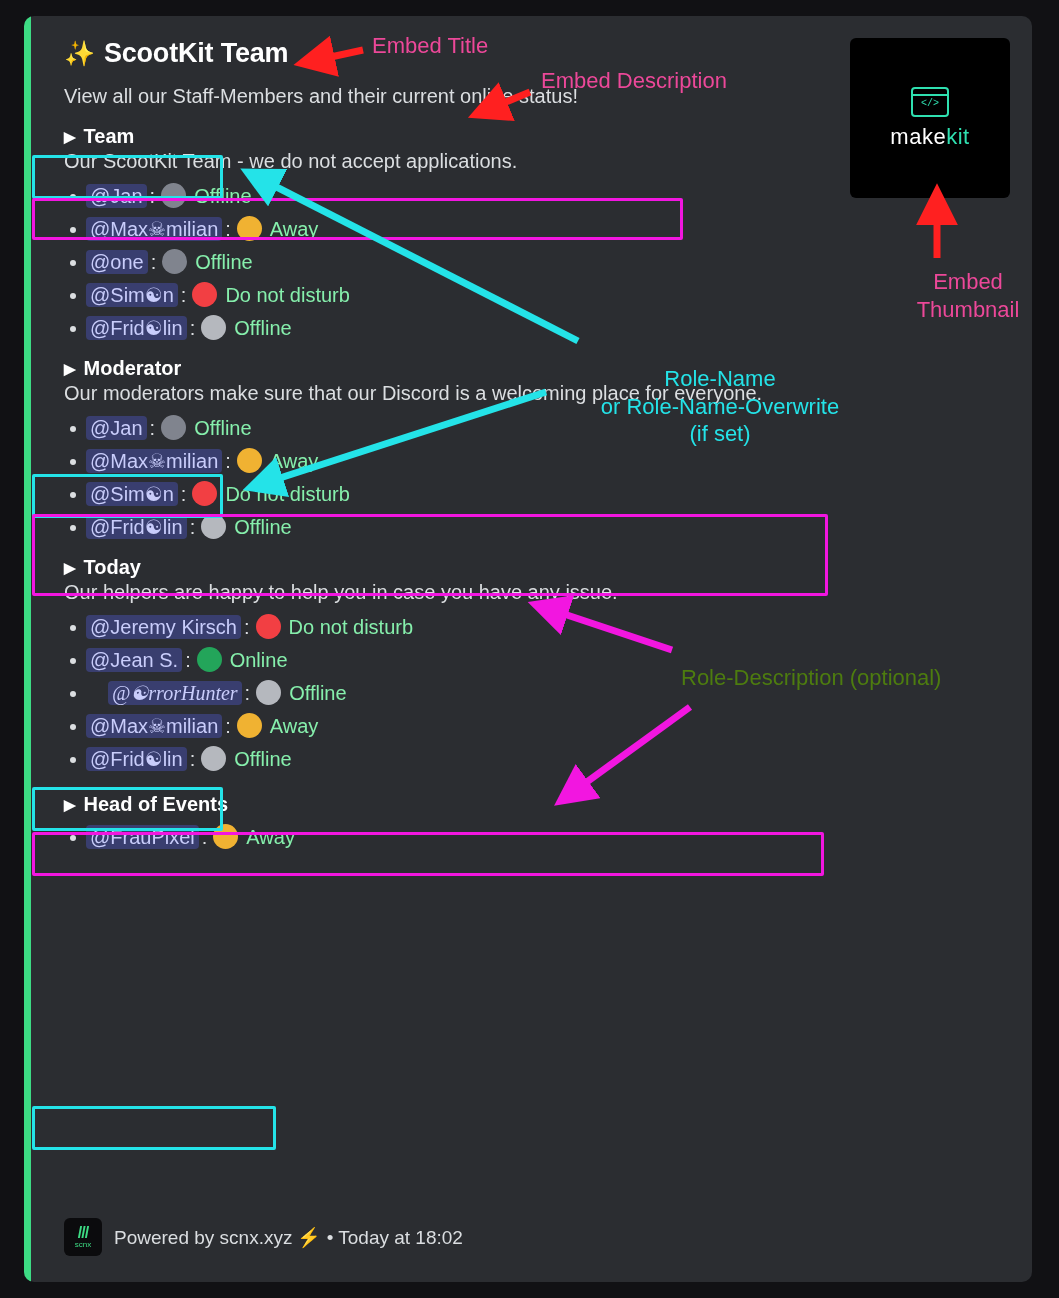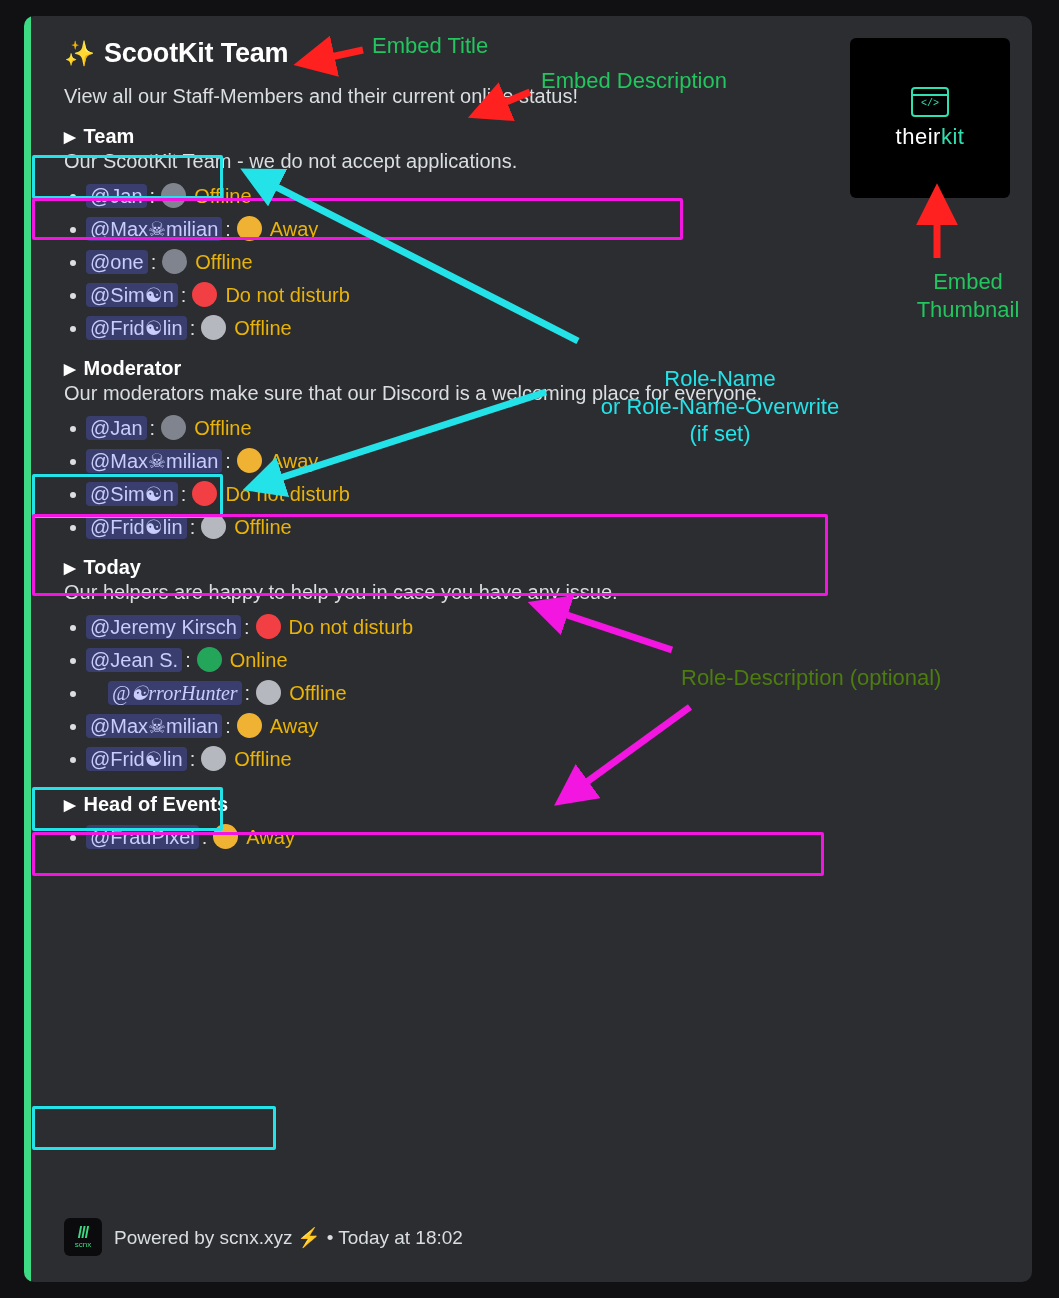--- a/index.html
+++ b/index.html
@@ -126,21 +126,21 @@
   }
   .status-dot {
     display: inline-block;
     width: 25px;
     height: 25px;
     border-radius: 50%;
     margin-right: 8px;
     vertical-align: middle;
   }
   .status-label {
-    color: #eab308;
+    color: #86efac;
   }
   .thumb {
     position: absolute;
     right: 22px;
     top: 22px;
     width: 160px;
     height: 160px;
     background: #000000;
     border-radius: 6px;
     display: flex;
@@ -223,21 +223,21 @@
   .box-magenta {
     border: 3px solid #f216e0;
     border-radius: 2px;
   }
   .ann-text {
     position: absolute;
     font-size: 22px;
     font-weight: 500;
     line-height: 1.25;
   }
-  .t-red { color: #22c55e; }
+  .t-red { color: #ec4899; }
   .t-cyan { color: #24e3e8; }
   .t-magenta { color: #4d7c0f; }
   .t-center { text-align: center; }
   svg.arrows {
     position: absolute;
     left: 0;
     top: 0;
     width: 1059px;
     height: 1298px;
     pointer-events: none;
@@ -388,21 +388,21 @@
         </ul>
       </div>
 
     </div>
 
     <div class="thumb">
       <div class="thumb-glyph">
         <span>&lt;/&gt;</span>
       </div>
       <div class="thumb-word">
-        <span class="w1">their</span><span class="w2">kit</span>
+        <span class="w1">make</span><span class="w2">kit</span>
       </div>
     </div>
 
     <div class="footer">
       <div class="footer-icon">
         <span class="bars">///</span>
         <span class="nm">scnx</span>
       </div>
       <span>Powered by scnx.xyz ⚡ • Today at 18:02</span>
     </div>

